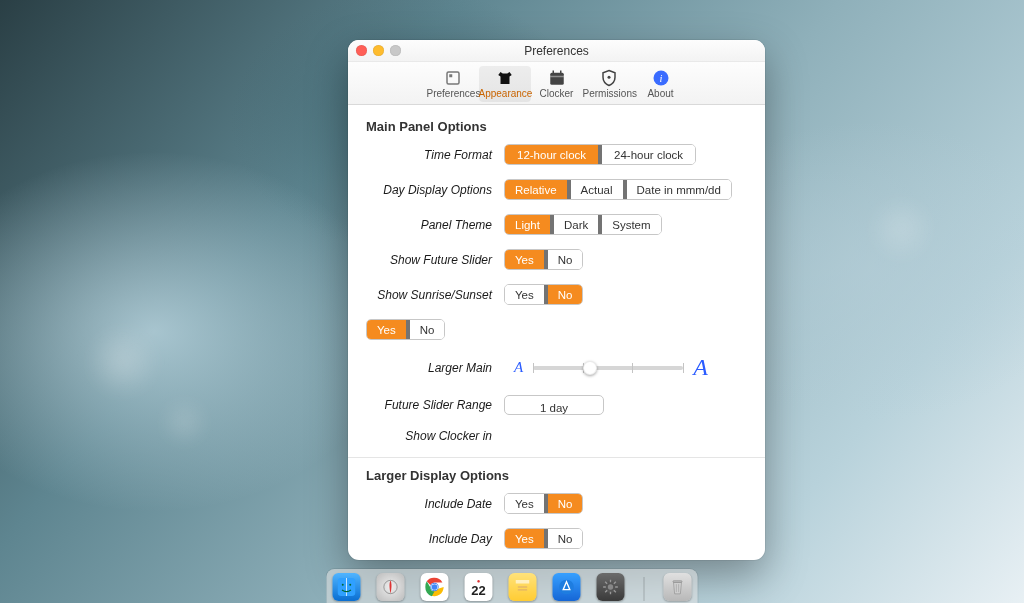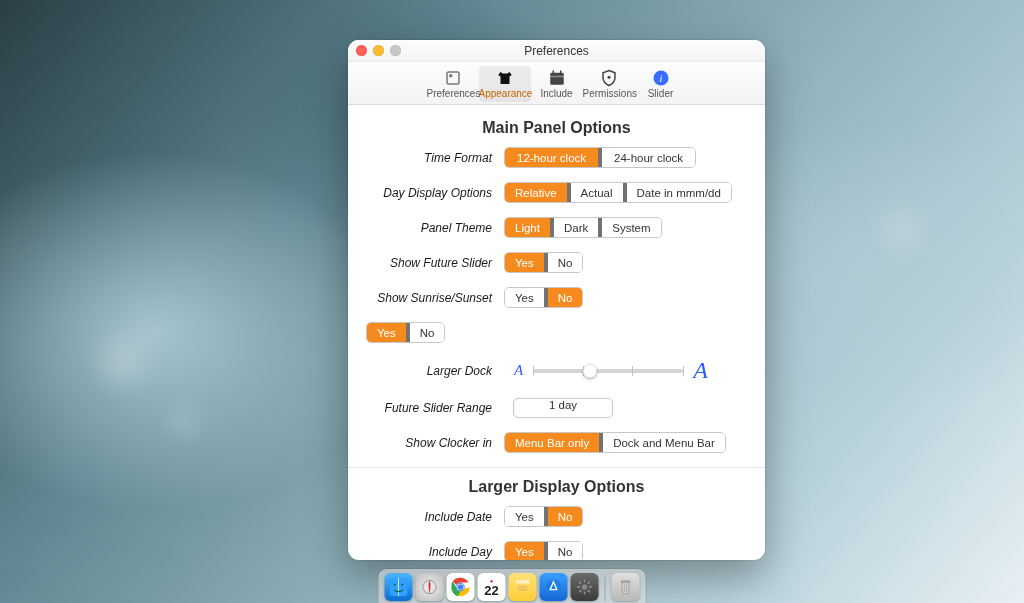--- a/index.html
+++ b/index.html
@@ -59,61 +59,60 @@
   .tool svg { width:18px; height:18px; }
   .tool.active svg { fill:#222; }
   .tool:not(.active) svg { fill:#5a5a5a; }
   .tool.info svg circle.outer{ fill:#3a6cff;} .tool.info svg text{fill:#fff;}
 
   .body {
     flex:1; overflow-y:auto; overflow-x:hidden;
     padding: 10px 18px 8px 18px;
     font-size: 12px; color:#333;
   }
-  .section-title { text-align:center; font-weight:700; font-size:16px; margin: 4px 0 10px; }
+  .section-title { text-align:left; font-weight:700; font-size:13px; margin: 4px 0 10px; }
   .row { display:flex; align-items:center; margin-bottom: 14px; }
   .row .label { width: 138px; text-align:right; padding-right: 12px; font-size:12px; color:#1a1a1a;font-style:italic; }
   .ctrl { display:flex; align-items:center; }
 
   .seg { display:inline-flex; border:1px solid #c7c7c7; border-radius:5px; overflow:hidden; height:21px; background:#fff;}
   .seg button {
     border:none; background:#fff; font-size:11.5px; color:#333; padding: 0 12px; height:100%;
     border-left:4px solid #737373; cursor:default;
   }
   .seg button:first-child{border-left:none;}
   .seg button.sel { background:#f58b1f; color:#fff; font-weight:500; }
   .seg.small button{ padding:0 10px; }
 
   .popup {
-    display:inline-flex; align-items:flex-start; justify-content:center;
+    display:inline-flex; align-items:flex-end; justify-content:center;
     border:1px solid #c7c7c7; border-radius:5px; height:20px;
     padding: 0 12px; font-size:11.5px; color:#333; background:#fff;
     min-width: 100px;
-    margin-left: 9px;
   }
 
   .slider-row { gap:10px; }
   .glyphA.small{ font-family: "Times New Roman", serif; font-style:italic; font-size:15px; color:#2b5cff; }
   .glyphA.big{ font-family: "Times New Roman", serif; font-style:italic; font-size:24px; color:#2b5cff; }
   .slider-track {
     position:relative; width: 150px; height: 4px; background:#d6d6d6; border-radius:2px;
   }
   .slider-tick{position:absolute;top:-3px;width:1px;height:10px;background:#c4c4c4;}
   .slider-knob{
     position:absolute; top:50%; transform:translate(-50%,-50%);
     width:14px; height:14px; border-radius:50%; background:#fff;
     box-shadow:0 1px 3px rgba(0,0,0,0.35), inset 0 0 0 1px rgba(0,0,0,0.08);
   }
 
   hr.divider{ border:none; border-top:1px solid #e5e5e5; margin: 6px -18px 10px; }
 
   
   .dock {
     position:absolute; bottom:0; left:50%; transform:translateX(-50%);
-    display:flex; align-items:flex-end; gap:3px;
+    display:flex; align-items:flex-end; gap:16px;
     padding: 4px 6px 2px;
     background: rgba(230,230,230,0.55);
     border-radius: 8px 8px 0 0;
     backdrop-filter: blur(6px);
     box-shadow: 0 0 0 1px rgba(0,0,0,0.08);
     z-index: 20;
   }
   .dock .dicon{
     width:28px; height:28px; border-radius:6px;
     display:flex; align-items:center; justify-content:center;
@@ -158,39 +157,39 @@
       </div>
       <div class="tool">
         <div class="ticon">
           <svg viewBox="0 0 24 24">
               <rect x="3" y="5" width="18" height="16" rx="2" fill="#444"></rect>
               <rect x="3" y="9" width="18" height="2" fill="#fff" opacity="0.4"></rect>
               <rect x="6" y="2" width="2" height="5" fill="#444"></rect>
               <rect x="16" y="2" width="2" height="5" fill="#444"></rect>
             </svg>
         </div>
-        <div>Include</div>
+        <div>Clocker</div>
       </div>
       <div class="tool">
         <div class="ticon">
           <svg viewBox="0 0 24 24">
               <path d="M12 2l8 3v6c0 5-3.5 9-8 11-4.5-2-8-6-8-11V5z" fill="none" stroke="#444" stroke-width="2"></path>
               <circle cx="12" cy="11" r="2" fill="#444"></circle>
             </svg>
         </div>
         <div>Permissions</div>
       </div>
       <div class="tool info">
         <div class="ticon">
           <svg viewBox="0 0 24 24">
               <circle class="outer" cx="12" cy="12" r="10"></circle>
               <text x="12" y="17" text-anchor="middle" font-size="14" font-family="serif" font-style="italic">i</text>
             </svg>
         </div>
-        <div>Slider</div>
+        <div>About</div>
       </div>
     </div>
 
     <div class="body">
 
       <div class="section-title">Main Panel Options</div>
 
       <div class="row">
         <div class="label">Time Format</div>
         <div class="ctrl">
@@ -246,21 +245,21 @@
       <div class="row">
         <div class="ctrl">
             <div class="seg small">
           <button class="sel">Yes</button>
           <button>No</button>
         </div>
           </div>
       </div>
 
       <div class="row slider-row">
-        <div class="label">Larger Dock</div>
+        <div class="label">Larger Main</div>
         <div class="ctrl" style="gap:10px">
           <span class="glyphA small">A</span>
           <div class="slider-track">
             <span class="slider-tick" style="left:0%"></span>
             <span class="slider-tick" style="left:33%"></span>
             <span class="slider-tick" style="left:66%"></span>
             <span class="slider-tick" style="left:100%"></span>
             <span class="slider-knob" style="left:38%"></span>
           </div>
           <span class="glyphA big">A</span>
@@ -271,26 +270,20 @@
         <div class="label">Future Slider Range</div>
         <div class="ctrl">
           <div class="popup">
             <span>1 day</span>
           </div>
         </div>
       </div>
 
       <div class="row">
         <div class="label">Show Clocker in</div>
-        <div class="ctrl">
-            <div class="seg small">
-          <button class="sel">Menu Bar only</button>
-          <button>Dock and Menu Bar</button>
-        </div>
-          </div>
       </div>
 
       <hr class="divider">
 
       <div class="section-title">Larger Display Options</div>
 
       <div class="row">
         <div class="label">Include Date</div>
         <div class="ctrl">
             <div class="seg small">

